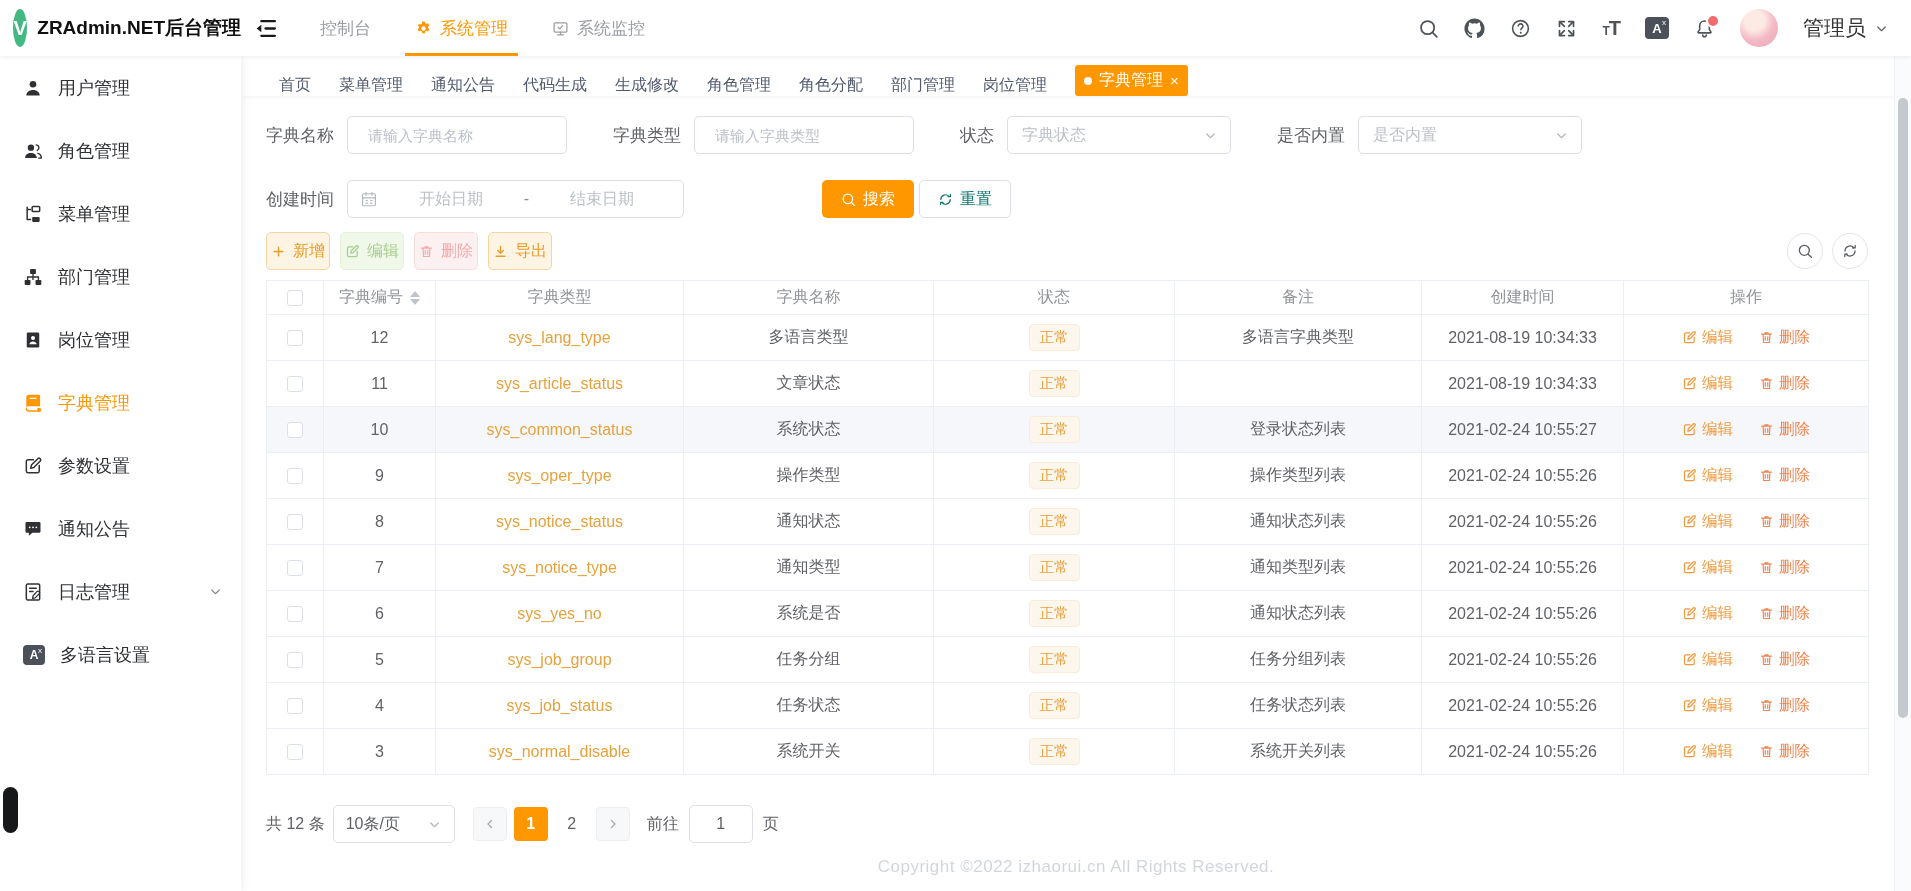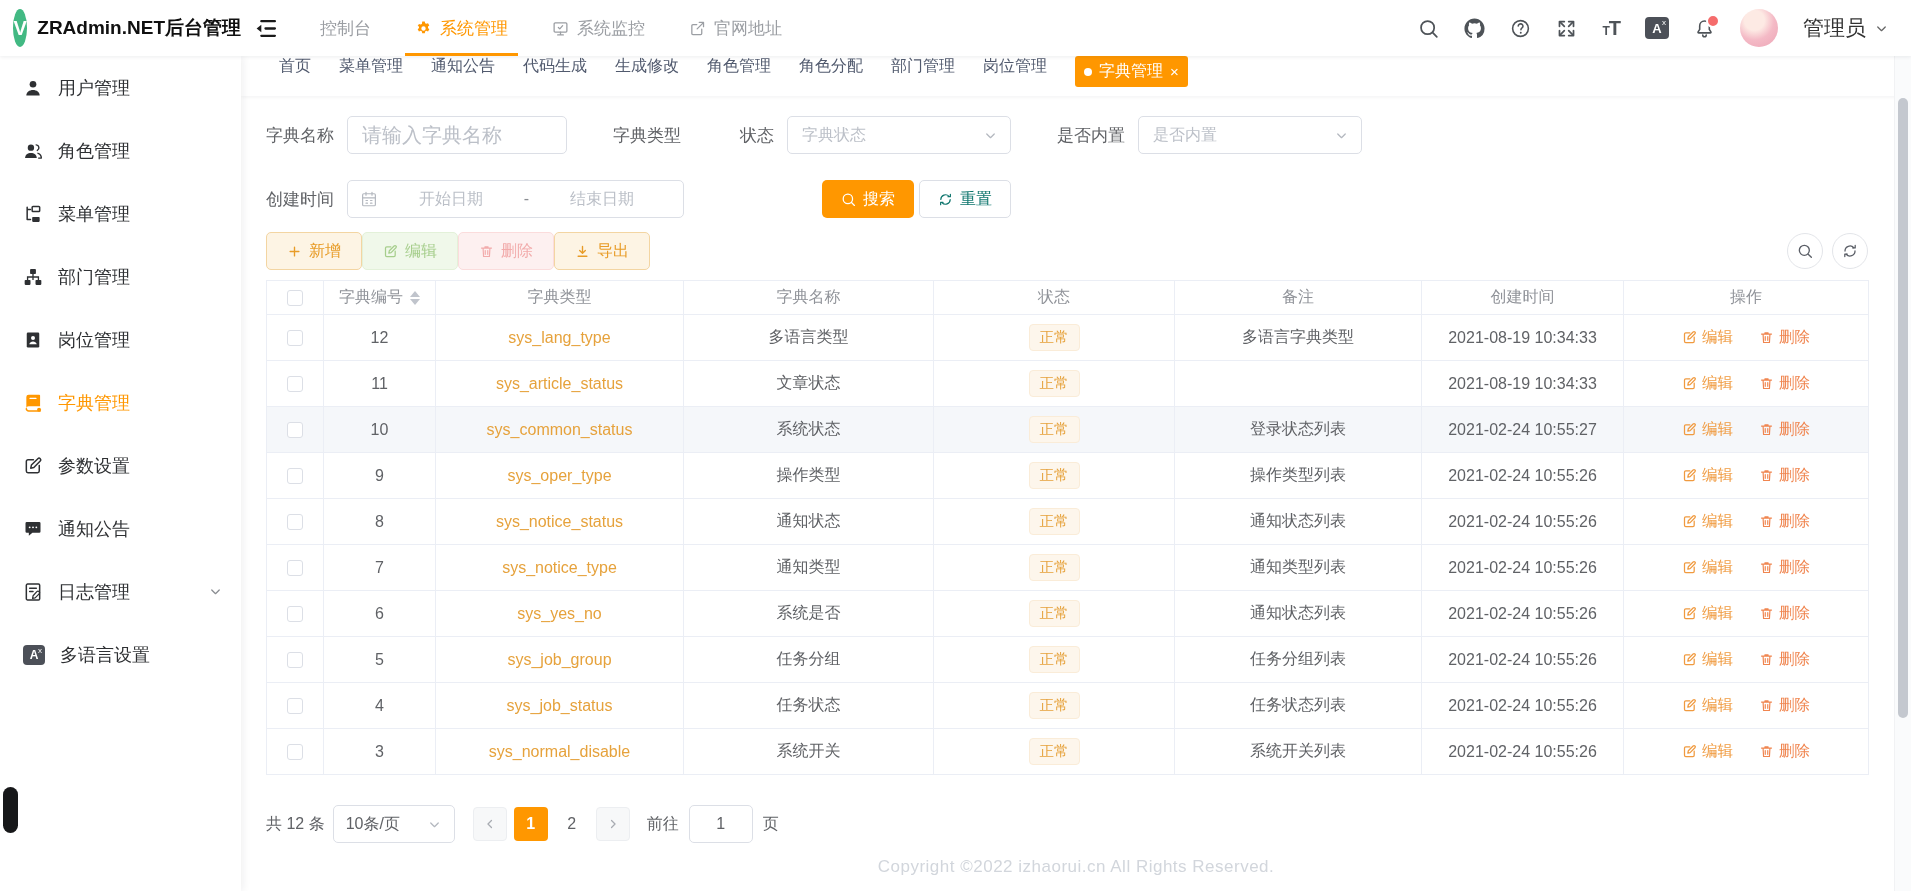--- a/index.html
+++ b/index.html
@@ -40,47 +40,47 @@
 
 .bodyrow{flex:1;display:flex;min-height:0}
 .sidebar{flex:0 0 241px;background:#fff;box-shadow:2px 0 8px rgba(29,35,41,.07);z-index:6}
 .menu-item{height:63px;display:flex;align-items:center;gap:15px;padding:0 18px 0 23px;font-size:18px;color:#2e3033;cursor:pointer}
 .menu-item .icn{width:20px;height:20px;flex:0 0 20px}
 .menu-item.active{color:var(--primary)}
 .menu-item .mchev{margin-left:auto;width:15px;height:15px;color:#8a8d92;flex:0 0 15px}
 .menu-item .abadge{width:22px;height:20px;font-size:12px}
 
 .main{flex:1;display:flex;flex-direction:column;position:relative;min-width:0;background:#fff}
-.tagbar{height:40px;flex:0 0 40px;display:flex;align-items:flex-start;gap:28px;padding-left:38px;background:#fff;box-shadow:0 1px 4px rgba(0,21,41,.06);z-index:4}
+.tagbar{height:40px;flex:0 0 40px;display:flex;align-items:flex-end;gap:28px;padding-left:38px;background:#fff;box-shadow:0 1px 4px rgba(0,21,41,.06);z-index:4}
 .tag{font-size:16px;color:#515a6e;cursor:pointer;white-space:nowrap}
 .tag.active{background:var(--primary);color:#fff;padding:5px 9px;border-radius:3px;display:inline-flex;align-items:center;gap:7px}
 .tag .dot{width:8px;height:8px;border-radius:50%;background:#fff}
 .tag .x{font-size:15px;line-height:1;cursor:pointer}
 
 .content{flex:1;padding:20px 43px 0 25px;overflow:hidden}
 .sf-row{display:flex;align-items:center}
 .sf-row.r1{margin-bottom:26px}
 .sf-field{display:flex;align-items:center;margin-right:46px}
 .sf-label{font-size:17px;color:#606266;margin-right:13px;white-space:nowrap}
-.tbox{width:220px;height:38px;border:1px solid #dcdfe6;border-radius:5px;padding:0 14px;font-size:20px;color:#606266;outline:none;background:#fff;font-family:inherit}
+.tbox{width:220px;height:38px;border:1px solid #dcdfe6;border-radius:5px;padding:0 20px;font-size:15px;color:#606266;outline:none;background:#fff;font-family:inherit}
 .tbox::placeholder{color:#bcc0c8}
 .sf-select{width:224px;height:38px;border:1px solid #dcdfe6;border-radius:5px;display:flex;align-items:center;justify-content:space-between;padding:0 12px 0 14px;cursor:pointer;background:#fff}
 .sf-select .ph{color:#bcc0c8;font-size:16px}
 .chev{width:15px;height:15px;color:#b4b8bf;flex:0 0 15px}
 .datebox{width:337px;height:38px;border:1px solid #dcdfe6;border-radius:5px;display:flex;align-items:center;padding:0 12px;gap:4px;background:#fff;cursor:pointer}
 .datebox .icn{width:18px;height:18px;color:#b4b8bf;flex:0 0 18px}
 .datebox .dph{flex:1;text-align:center;color:#bcc0c8;font-size:16px}
 .datebox .sep{color:#8a8d92}
 .btn{height:38px;border-radius:5px;display:inline-flex;align-items:center;gap:7px;font-size:16px;padding:1px 18px;cursor:pointer;border:1px solid transparent;background:#fff;font-family:inherit}
 .btn .icn{width:15px;height:15px}
 .btn-search{background:var(--primary);color:#fff;margin-left:92px}
 .btn-reset{border-color:#dcdfe6;color:#0f766e;margin-left:5px}
 
 .toolbar{margin-top:14px;display:flex;align-items:center}
-.btn-plain{padding:0 20px;}
+.btn-plain{padding:0 4px;margin-right:10px}
 .tb-add,.tb-exp{color:#e89c28;border-color:#f3d5a2;background:#fdf4e4}
 .tb-edit{color:#a6ce8c;background:#f0f8ea;border-color:#e3f1d9;cursor:not-allowed}
 .tb-del{color:#f2abab;background:#fdf0f0;border-color:#fbdcdc;cursor:not-allowed}
 .tool-right{margin-left:auto;display:flex;gap:9px}
 .cbtn{width:36px;height:36px;border-radius:50%;border:1px solid #e3e5e9;display:flex;align-items:center;justify-content:center;color:#5a5e66;cursor:pointer;background:#fff}
 .cbtn .icn{width:16px;height:16px}
 
 table{width:1602px;border-collapse:collapse;table-layout:fixed;margin-top:10px}
 th,td{border:1px solid #ebeef5;text-align:center;font-weight:400;overflow:hidden;white-space:nowrap}
 th{height:34px;color:#909399;font-size:16px}
@@ -146,28 +146,20 @@
         </div>
         <div class="nav-item">
           <span class="icn">
             <svg viewBox="0 0 24 24">
               <rect x="3" y="4" width="18" height="13" rx="1.5" stroke="currentColor" fill="none" stroke-linecap="round" stroke-linejoin="round" stroke-width="1.8"></rect>
               <path d="M12 17v4M8 21h8M9 10.5l2 2 4-4.5" stroke="currentColor" fill="none" stroke-linecap="round" stroke-linejoin="round" stroke-width="1.8"></path>
             </svg>
           </span>
           <span>系统监控</span>
         </div>
-        <div class="nav-item">
-          <span class="icn">
-            <svg viewBox="0 0 24 24">
-              <path d="M18 13v6a1.5 1.5 0 01-1.5 1.5h-11A1.5 1.5 0 014 19V8a1.5 1.5 0 011.5-1.5H11M14.5 3.5h6v6M20 4l-8.5 8.5" stroke="currentColor" fill="none" stroke-linecap="round" stroke-linejoin="round" stroke-width="1.8"></path>
-            </svg>
-          </span>
-          <span>官网地址</span>
-        </div>
       </nav>
     <div class="hdr-right">
       <span id="hdr-icons" style="display:flex;align-items:center;gap:25px">
           <span class="hbtn icn">
             <svg viewBox="0 0 24 24">
               <circle cx="11" cy="11" r="7.5" stroke="currentColor" fill="none" stroke-linecap="round" stroke-linejoin="round" stroke-width="2"></circle>
               <path d="M16.8 16.8l4.7 4.7" stroke="currentColor" fill="none" stroke-linecap="round" stroke-linejoin="round" stroke-width="2"></path>
             </svg>
           </span>
           <span class="hbtn icn">
@@ -336,20 +328,21 @@
 
       <div class="content">
 
         <div class="sf-row r1" id="search-row-1">
             <div class="sf-field">
               <span class="sf-label">字典名称</span>
               <input class="tbox" placeholder="请输入字典名称" style="">
             </div>
             <div class="sf-field">
               <span class="sf-label">字典类型</span>
+              <input class="tbox" placeholder="请输入字典类型" style="">
             </div>
             <div class="sf-field">
               <span class="sf-label">状态</span>
               <div class="sf-select">
                 <span class="ph">字典状态</span>
                 <span class="icn chev">
                   <svg viewBox="0 0 24 24">
                     <path d="M6 9.5l6 6 6-6" stroke="currentColor" fill="none" stroke-linecap="round" stroke-linejoin="round" stroke-width="2"></path>
                   </svg>
                 </span>

